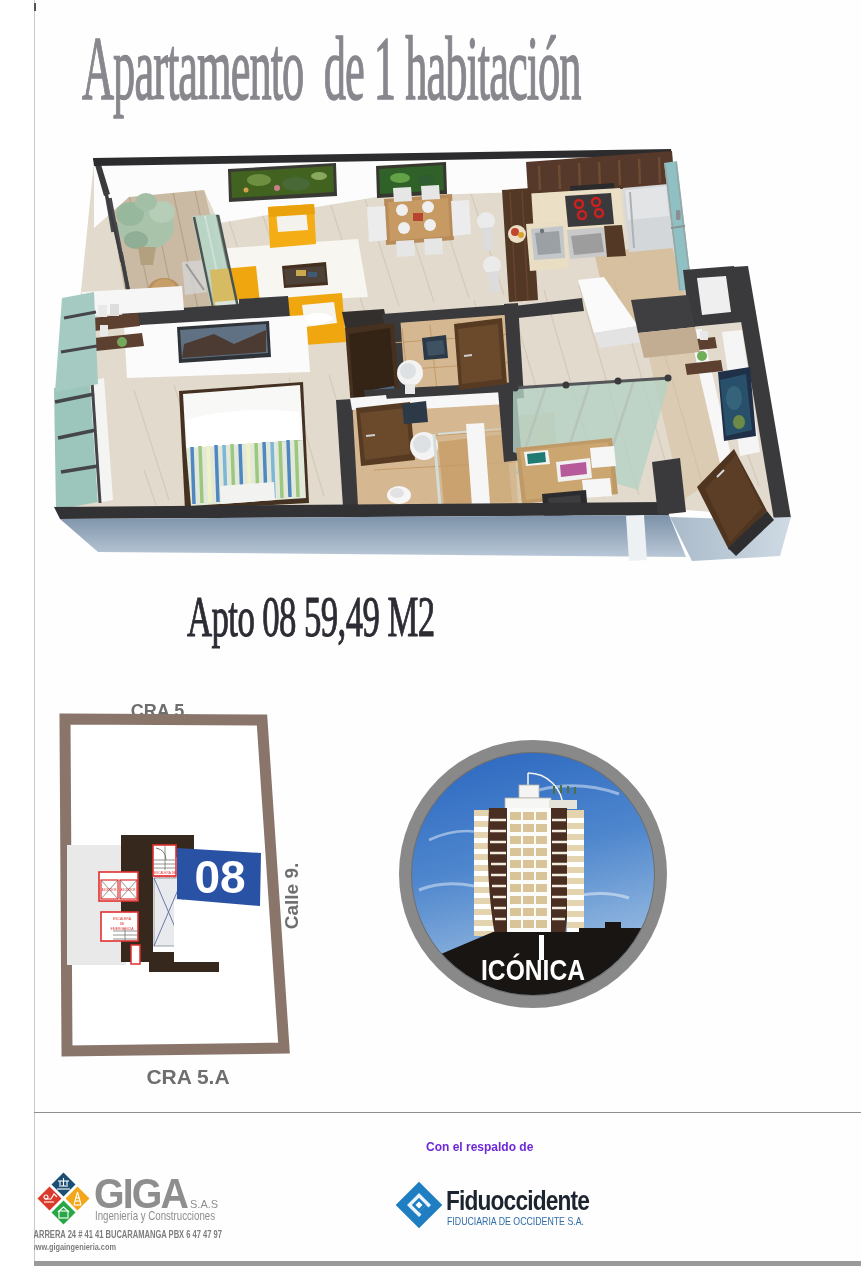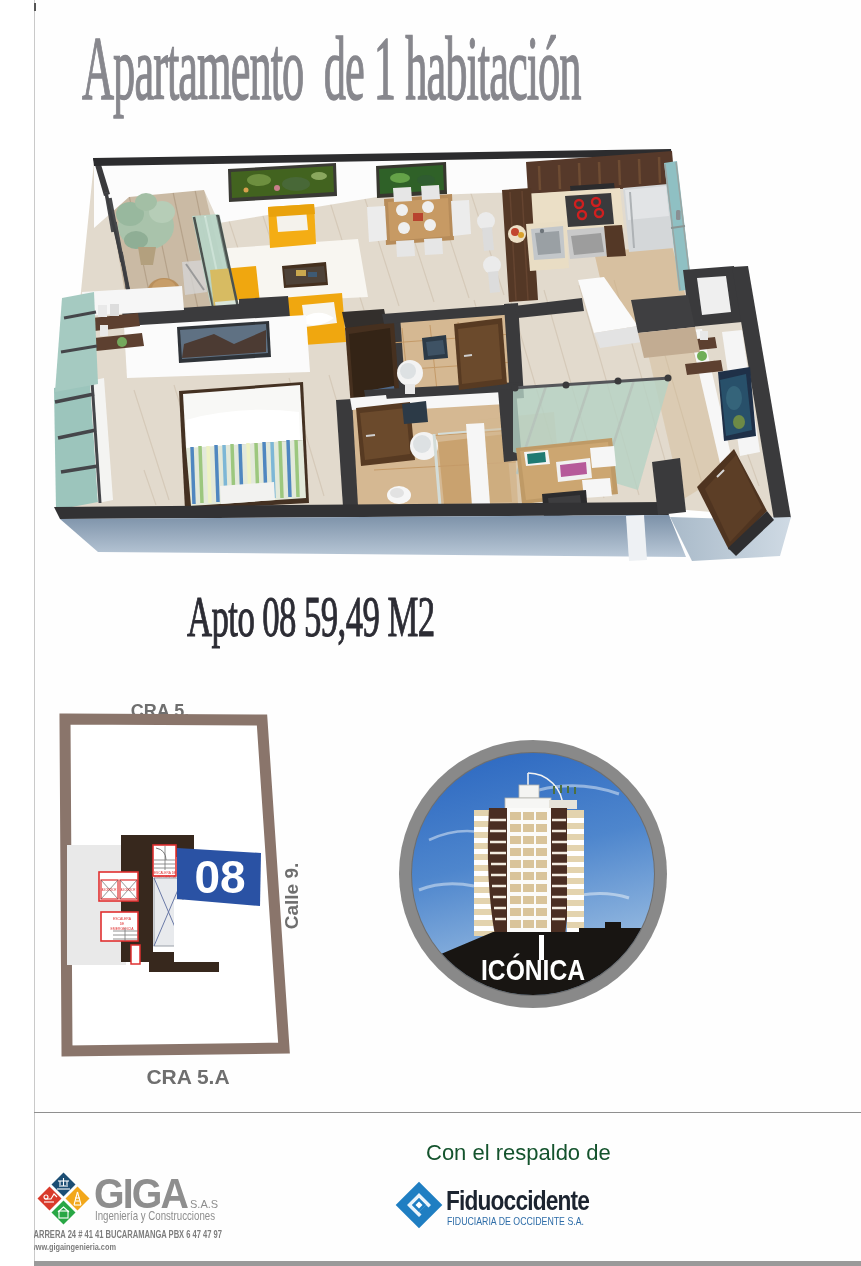--- a/index.html
+++ b/index.html
@@ -624,21 +624,21 @@
 
       <path d="M23,246 L52,224 L104,202 L190,202 L190,198 L216,198 L216,192 L232,192 L232,198 L265,198 L265,265 L23,265 Z" fill="#181512"></path>
 
       <text x="144" y="250" text-anchor="middle" font-size="30" font-weight="bold" fill="#ffffff" font-family="Liberation Sans, sans-serif" textLength="104" lengthAdjust="spacingAndGlyphs">ICÓNICA</text>
       <rect x="150" y="205" width="5" height="25" fill="#ffffff"></rect>
     </g>
   </svg>
 
   <div style="position:absolute;left:0;top:1112px;width:861px;height:1px;background:#8f8f8f;"></div>
 
-  <div style="position:absolute;left:392px;top:1140px;font-size:22px;font-weight:normal;color:#14532d;">Con el respaldo de</div>
+  <div style="position:absolute;left:392px;top:1140px;font-size:12px;font-weight:bold;color:#6d28d9;">Con el respaldo de</div>
 
   <svg id="giga" style="position:absolute;left:0px;top:1168px;" width="200" height="92" viewBox="0 0 200 92">
 
     <g>
       <rect x="21" y="8" width="17" height="17" fill="#1c4e74" transform="rotate(45 29.5 16.5)"></rect>
       <g stroke="#ffffff" stroke-width="1.1" fill="none">
         <line x1="23" y1="21" x2="36" y2="21"></line>
           <line x1="25" y1="18" x2="34" y2="18"></line>
         <line x1="29.5" y1="10" x2="29.5" y2="18"></line>
           <line x1="24" y1="13" x2="35" y2="13"></line>

